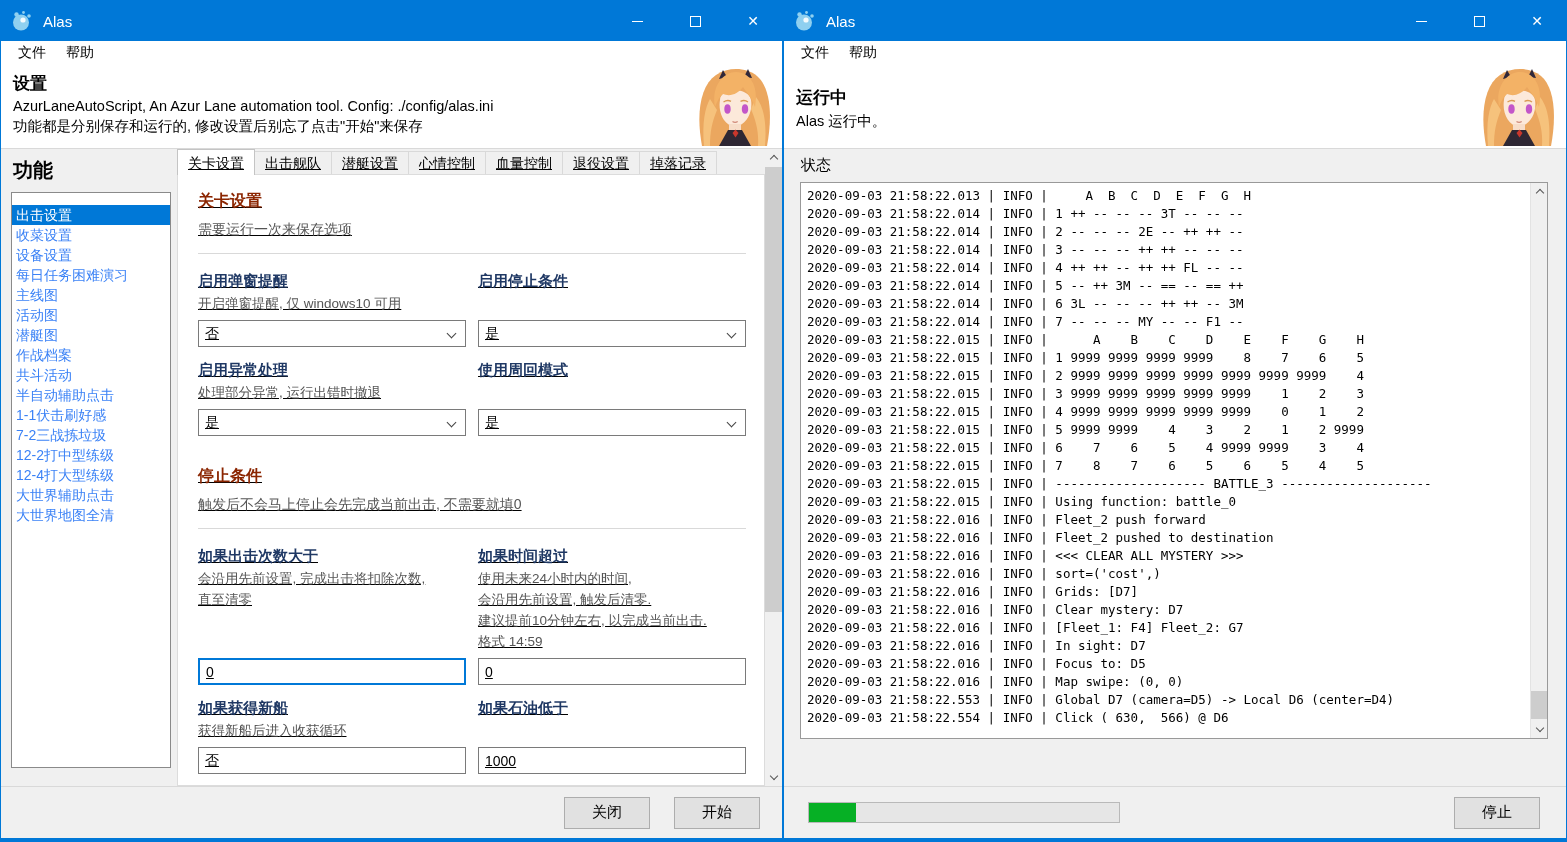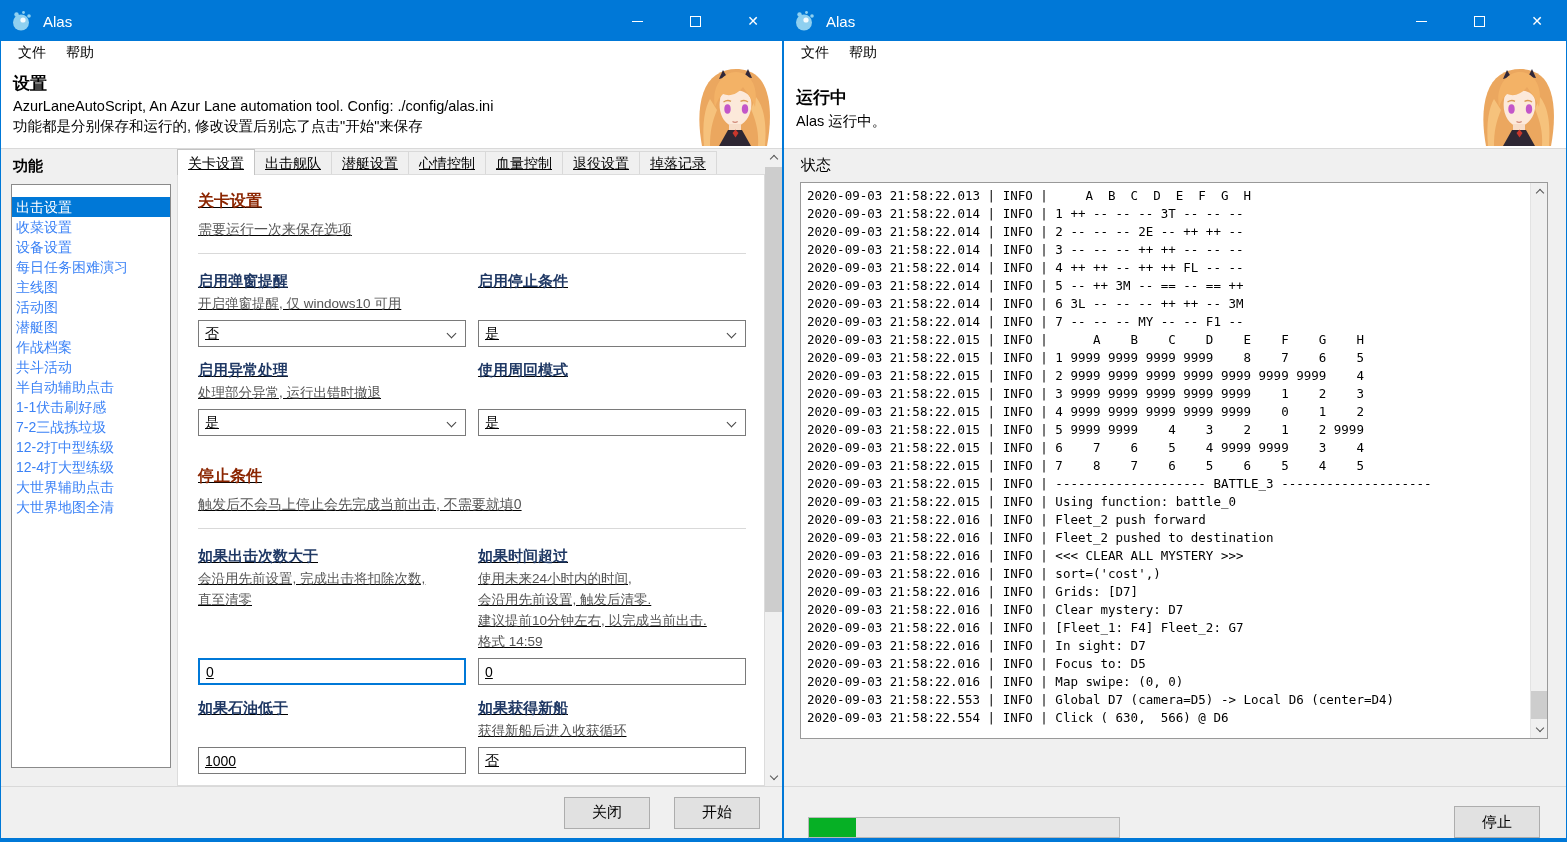--- a/index.html
+++ b/index.html
@@ -33,21 +33,21 @@
   .hdr { position:relative; background:#fff; height:85px; flex:none;
     border-bottom:1px solid #d9d9d9; padding:8px 0 0 12px; }
   .hdr-title { font-size:17px; font-weight:bold; }
   .hdr-line { font-size:14.5px; margin-top:3px; }
   .avatar { position:absolute; right:8px; top:2px; width:80px; height:80px; }
 
   .body { flex:1; display:flex; overflow:hidden; }
 
   
   .sidebar { width:170px; flex:none; padding:6px 0 18px 10px; display:flex; flex-direction:column; }
-  .side-label { font-size:15px; font-weight:bold; margin:2px 0 8px 2px; }
+  .side-label { font-size:20px; font-weight:bold; margin:2px 0 8px 2px; }
   .listbox { flex:1; background:#fff; border:1px solid #8a8a8a; overflow:hidden; padding-top:12px; }
   .side-item { font-size:14px; padding:1px 4px; height:20px; line-height:18px;
     white-space:nowrap; color:#3b82f6; }
   .side-item.selected { background:var(--accent); color:#fff; }
 
   .content { flex:1; display:flex; padding-top:0; min-width:0; margin-left:6px; }
   .content-main { flex:1; display:flex; flex-direction:column; min-width:0;text-decoration:underline; }
 
   .tabstrip { display:flex; align-items:flex-end; height:26px; flex:none; padding-left:0; }
   .tab { font-size:14px; padding:3px 10px 4px; background:#f0f0f0;
@@ -96,21 +96,21 @@
   
   .status-wrap { flex:1; display:flex; flex-direction:column; overflow:hidden; padding:7px 18px 0 16px; }
   .status-label { font-size:15px; margin-bottom:7px; margin-left:1px; }
   .logbox { position:relative; height:557px; flex:none; background:#fff;
     border:1px solid #999; overflow:hidden; }
   .loglines { position:absolute; left:6px; top:4px; right:24px; bottom:0; overflow:hidden; }
   .log-line { font-family:"DejaVu Sans Mono","Liberation Mono",monospace;
     font-size:12.5px; line-height:18px; white-space:pre; color:#000; }
   .logbox .vscroll { position:absolute; right:0; top:0; bottom:0; border-left:1px solid #e3e3e3; }
 
-  .footer.right-f { justify-content:space-between; padding:0 26px 0 24px;align-items:flex-end; }
+  .footer.right-f { justify-content:space-between; padding:0 26px 0 24px; }
   .progress { width:312px; height:21px; background:#e6e6e6; border:1px solid #b9b9b9; }
   .progress-fill { height:100%; background:var(--progressGreen); }
 </style>
 </head>
 <body>
 
 <div class="screen">
 
   <div class="window left">
     <div class="titlebar">
@@ -245,30 +245,30 @@
               </div>
               <div class="cell">
                 <div class="f-label">如果时间超过</div>
                 <div class="f-desc">使用未来24小时内的时间,
 会沿用先前设置, 触发后清零.
 建议提前10分钟左右, 以完成当前出击.
 格式 14:59</div>
                 <input class="textbox control" value="0" style="">
               </div>
               <div class="cell">
+                <div class="f-label">如果获得新船</div>
+                <div class="f-desc">获得新船后进入收获循环</div>
+                <div class="selectbox control">
+                  <span>否</span>
+
+                </div>
+              </div>
+              <div class="cell">
                 <div class="f-label">如果石油低于</div>
                 <input class="textbox control" value="1000" style="">
-              </div>
-              <div class="cell">
-                <div class="f-label">如果获得新船</div>
-                <div class="f-desc">获得新船后进入收获循环</div>
-                <div class="selectbox control">
-                  <span>否</span>
-
-                </div>
               </div>
 
             </div>
           </div>
         </div>
         <div class="vscroll">
           <div class="sb-arrow up">
               <span class="sb-chev u"></span>
             </div>
           <div class="sb-thumb" style="top:18px; height:445px;"></div>

